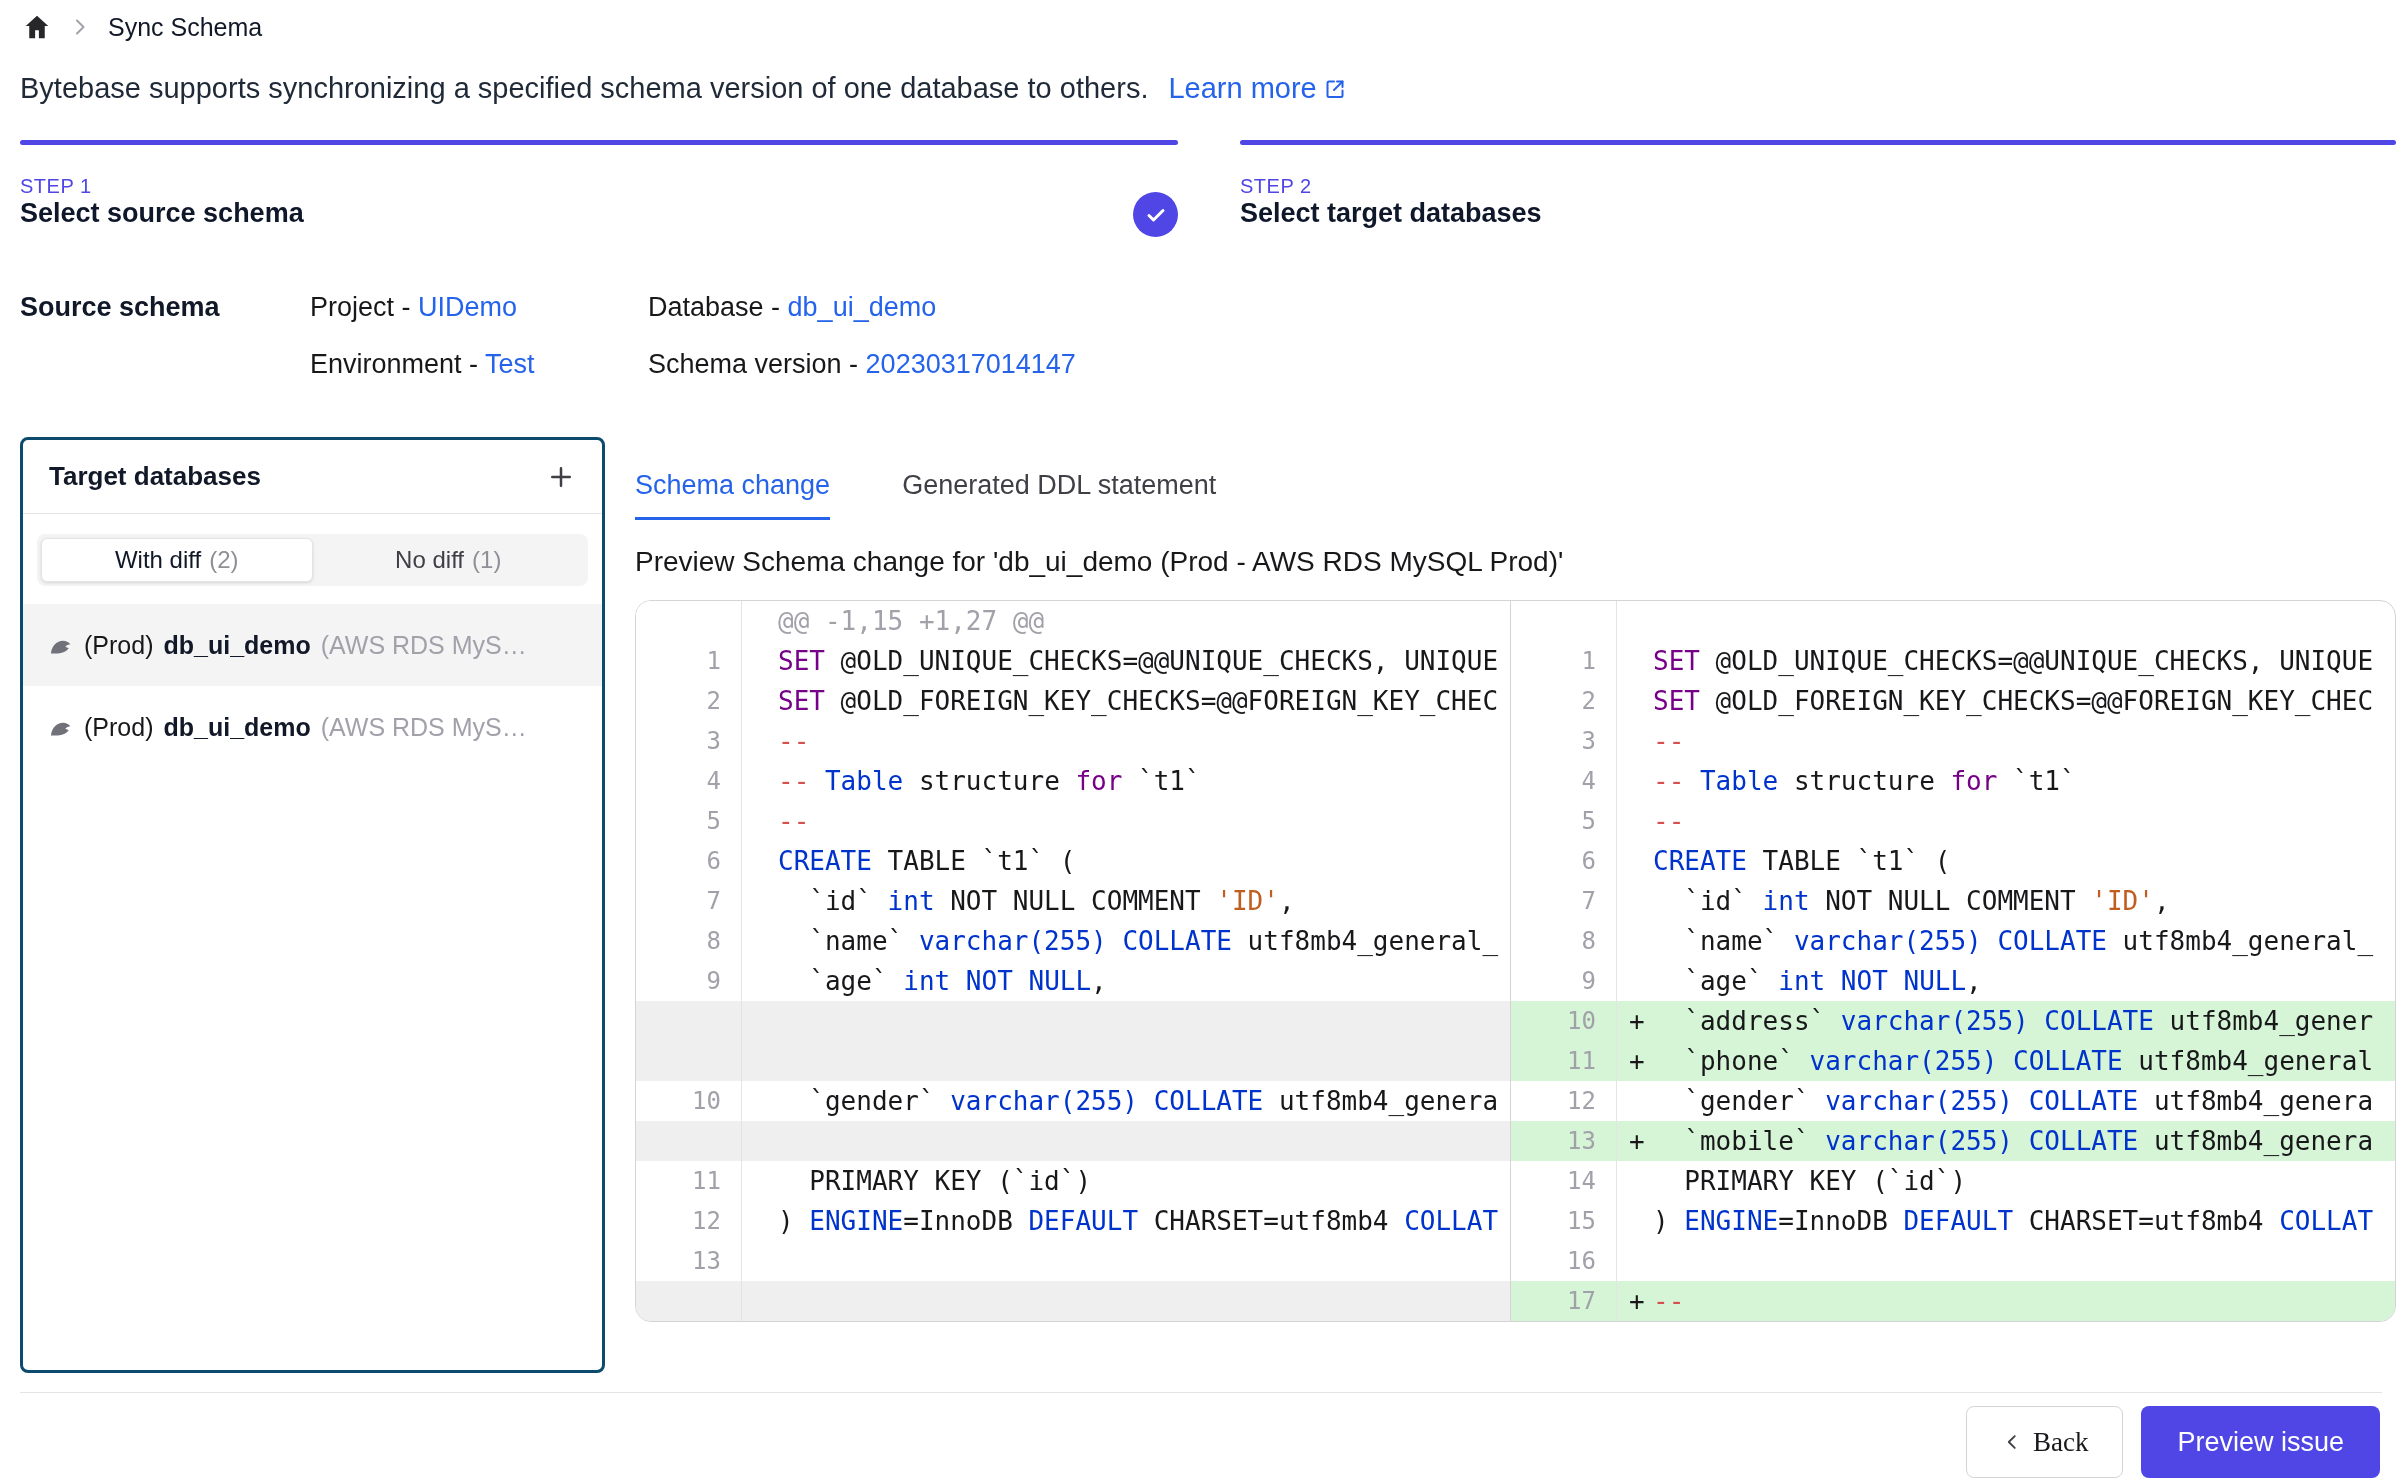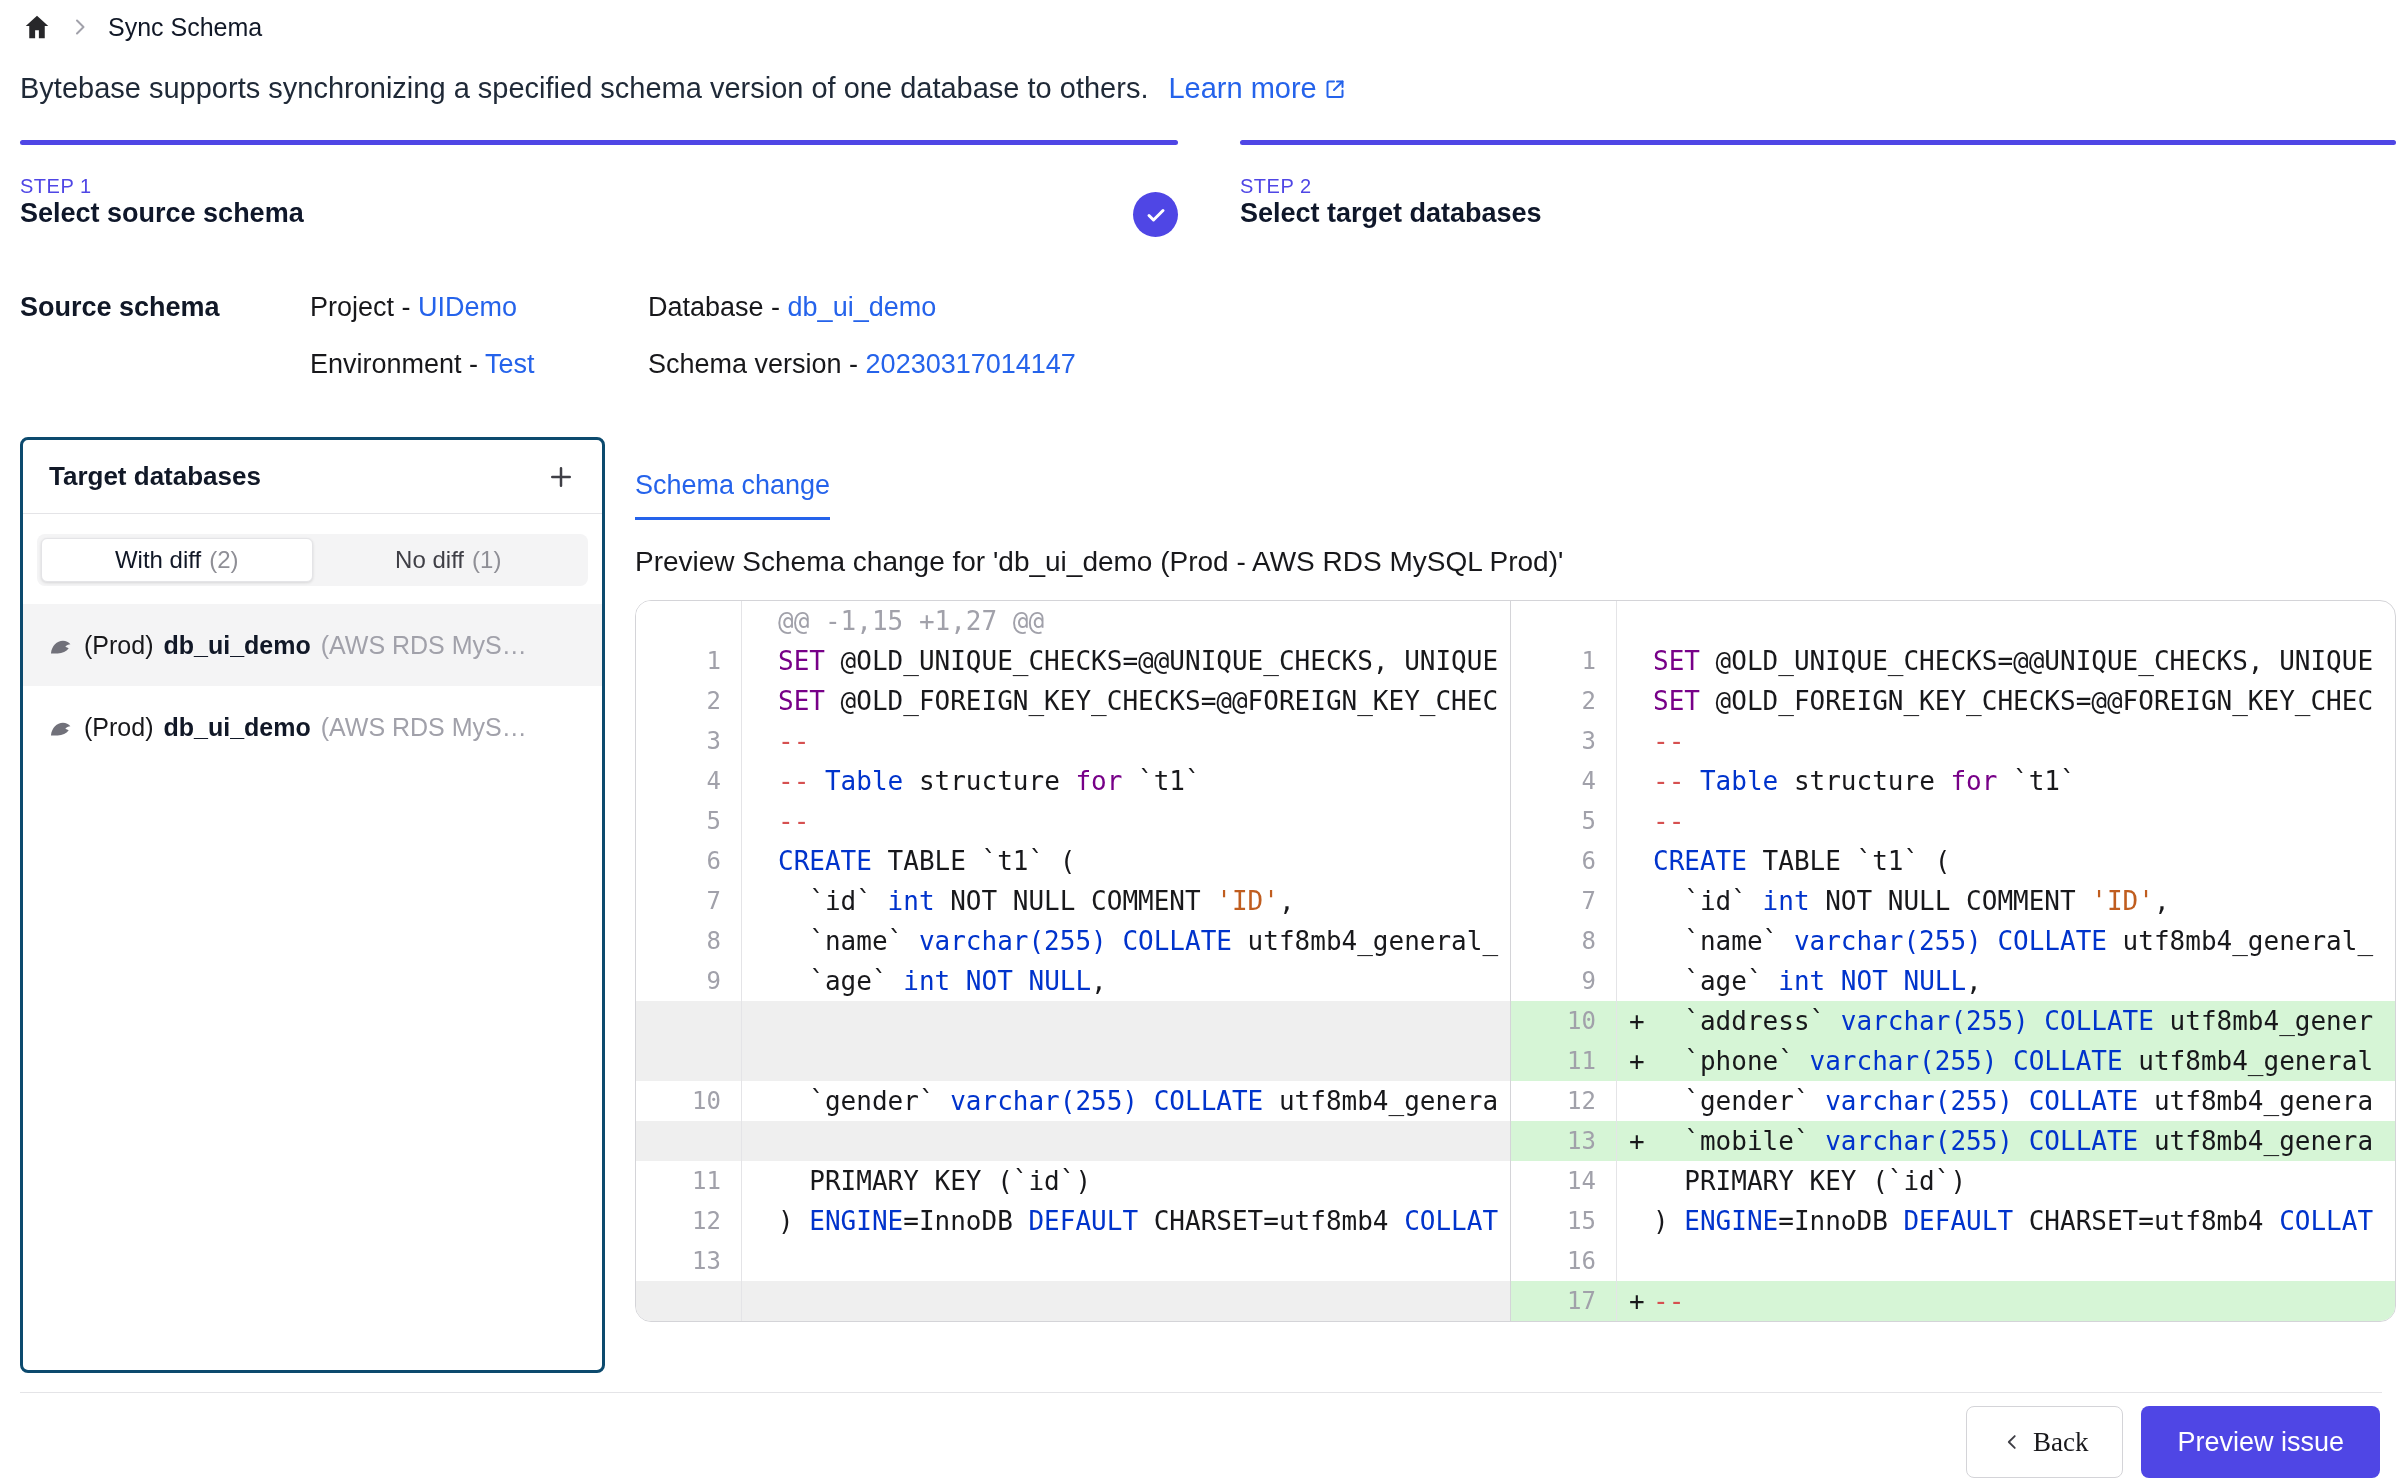--- a/index.html
+++ b/index.html
@@ -214,20 +214,21 @@
         <span class="db-env">(Prod)</span>
         <span class="db-name">db_ui_demo</span>
         <span class="db-detail">(AWS RDS MyS…</span>
       </div>
     </div>
   </div>
 
   <div class="preview-area">
     <div class="preview-tabs">
       <div class="ptab active">Schema change</div>
+      <div class="ptab">Generated DDL statement</div>
     </div>
     <div class="preview-title">Preview Schema change for 'db_ui_demo (Prod - AWS RDS MySQL Prod)'</div>
     <div class="diff">
       <div class="pane pane-left" id="pane-left">
           <div class="drow hdr">
             <div class="gut"></div>
             <div class="code"><span class="tk-h">@@ -1,15 +1,27 @@</span></div>
           </div>
           <div class="drow ctx">
             <div class="gut">1</div>

